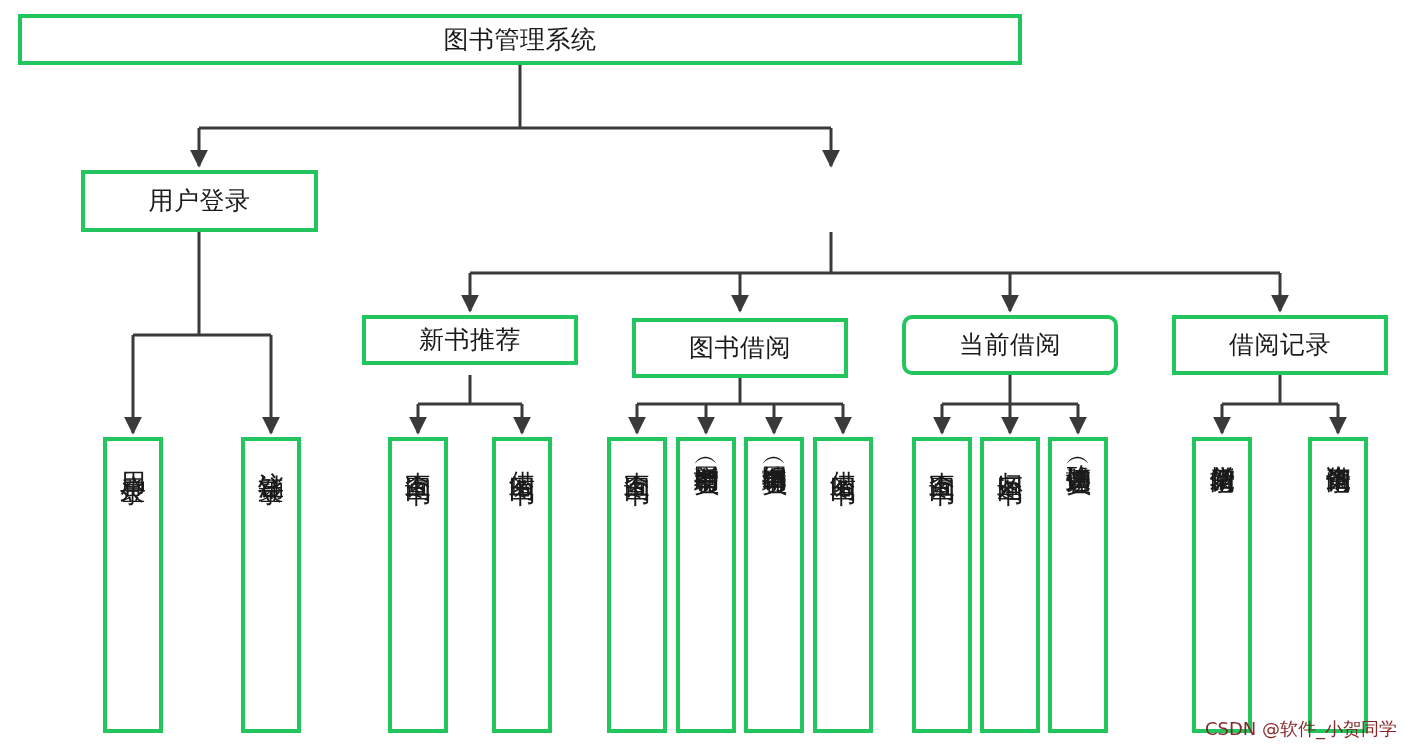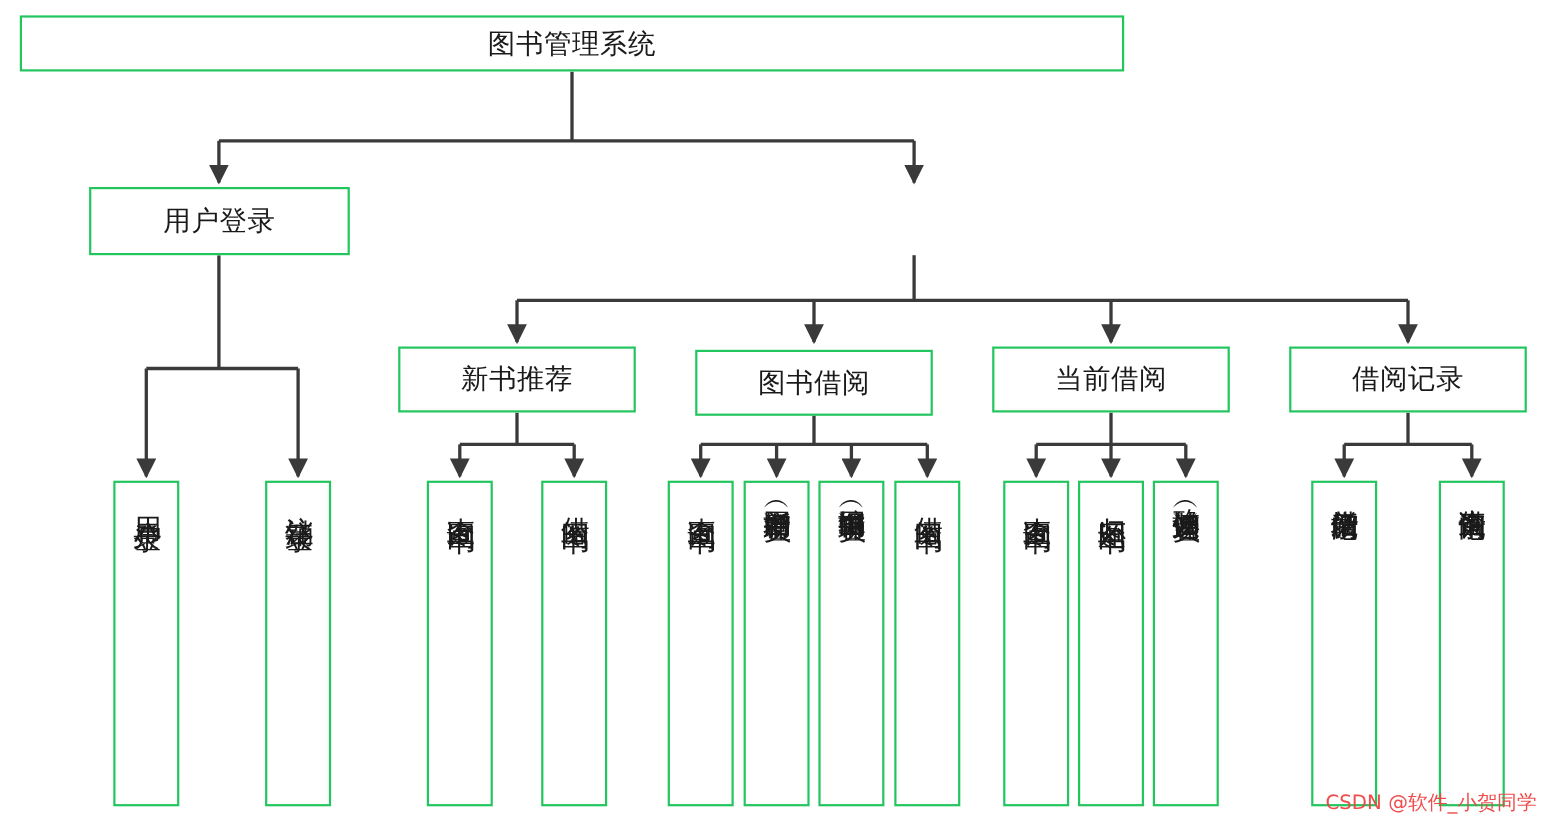--- a/index.html
+++ b/index.html
@@ -21,21 +21,21 @@
     position: absolute;
     left: 0;
     top: 0;
     width: 1405px;
     height: 747px;
     pointer-events: none;
   }
   .node {
     position: absolute;
     box-sizing: border-box;
-    border: 2px solid #22c55e;
+    border: 4px solid #22c55e;
     background: #ffffff;
     display: flex;
     align-items: center;
     justify-content: center;
     color: #1a1a1a;
   }
   .node .label {
     display: block;
     text-align: center;
     letter-spacing: 0.5px;
@@ -63,21 +63,21 @@
   }
   .node.vertical.tall-text .label {
     font-size: 25px;
     letter-spacing: 1px;
   }
   .watermark {
     position: absolute;
     right: 8px;
     bottom: 6px;
     font-size: 18px;
-    color: #ef4444;
+    color: #7f1d1d;
     white-space: nowrap;
     opacity: 0.95;
   }
 </style>
 </head>
 <body>
 
 <div id="canvas">
 
   <svg class="wires" viewBox="0 0 1405 747" xmlns="http://www.w3.org/2000/svg">
@@ -131,27 +131,27 @@
   </svg>
 
   <div class="node horizontal" style="left:18px; top:14px; width:1004px; height:51px;">
     <span class="label">图书管理系统</span>
   </div>
 
   <div class="node horizontal" style="left:81px; top:170px; width:237px; height:62px;">
     <span class="label">用户登录</span>
   </div>
 
-  <div class="node horizontal" style="left:362px; top:315px; width:216px; height:60px;">
+  <div class="node horizontal" style="left:362px; top:315px; width:216px; height:50px;">
     <span class="label">新书推荐</span>
   </div>
   <div class="node horizontal" style="left:632px; top:318px; width:216px; height:60px;">
     <span class="label">图书借阅</span>
   </div>
-  <div class="node horizontal" style="left:902px; top:315px; width:216px; height:60px;">
+  <div class="node horizontal" style="left:902px; top:315px; width:216px; height:60px;border-radius:10px;">
     <span class="label">当前借阅</span>
   </div>
   <div class="node horizontal" style="left:1172px; top:315px; width:216px; height:60px;justify-content:center;">
     <span class="label">借阅记录</span>
   </div>
 
   <div class="node vertical" style="left:103px; top:437px; width:60px; height:296px;">
     <span class="label">用户登录</span>
   </div>
   <div class="node vertical" style="left:241px; top:437px; width:60px; height:296px;">

